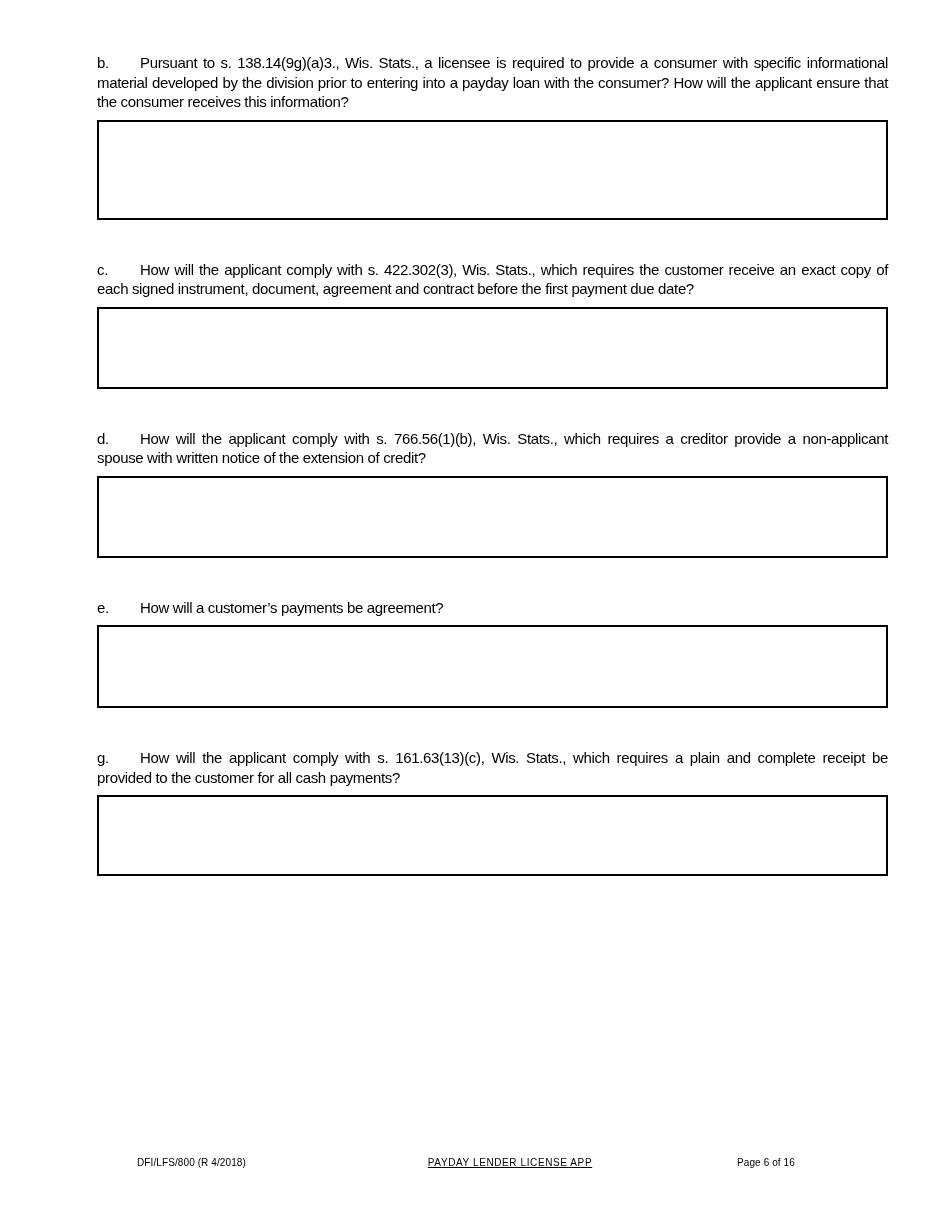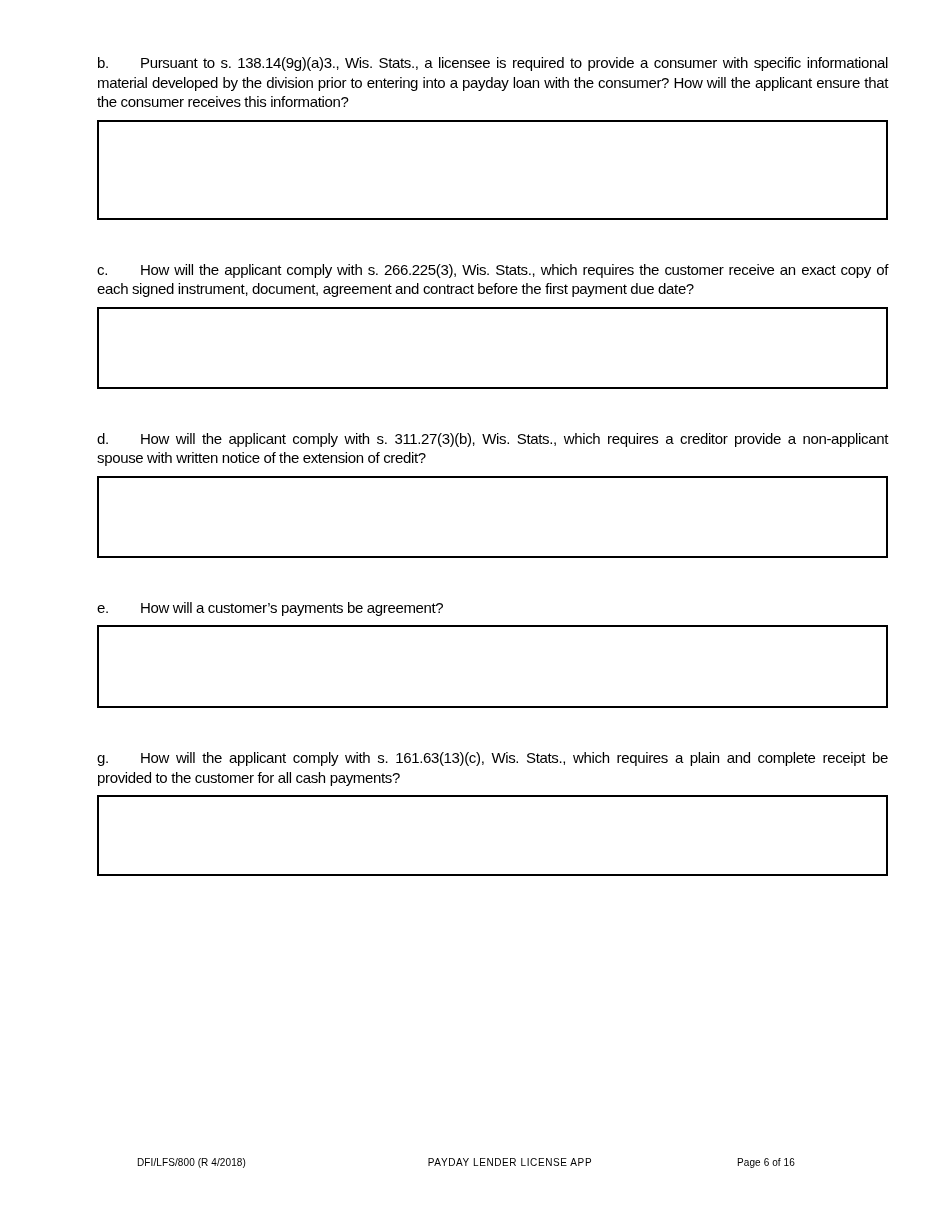--- a/index.html
+++ b/index.html
@@ -45,41 +45,41 @@
   .footer {
     position: absolute;
     top: 1157px;
     left: 0;
     width: 100%;
     height: 18px;
     font-size: 10px;
     letter-spacing: 0.1px;
   }
   .footer-left   { position: absolute; left: 137px; top: 0; }
-  .footer-center { position: absolute; left: 510px; top: 0; transform: translateX(-50%); letter-spacing: 0.6px; white-space: nowrap; }
+  .footer-center { position: absolute; left: 510px; top: 0; transform: translateX(-50%); letter-spacing: 0.6px; white-space: nowrap; text-decoration: underline; }
   .footer-right  { position: absolute; left: 737px; top: 0; text-align: right; }
 </style>
 </head>
 <body>
 
 <div class="page">
   <div class="content">
 
     <div>
       <p class="q-text"><span class="q-letter">b.</span><span>Pursuant to s. 138.14(9g)(a)3., Wis. Stats., a licensee is required to provide a consumer with specific informational material developed by the division prior to entering into a payday loan with the consumer?  How will the applicant ensure that the consumer receives this information?</span></p>
       <div class="answer-box h100"></div>
     </div>
 
     <div>
-      <p class="q-text"><span class="q-letter">c.</span><span>How will the applicant comply with s. 266.225(3), Wis. Stats., which requires the customer receive an exact copy of each signed instrument, document, agreement and contract before the first payment due date?</span></p>
+      <p class="q-text"><span class="q-letter">c.</span><span>How will the applicant comply with s. 422.302(3), Wis. Stats., which requires the customer receive an exact copy of each signed instrument, document, agreement and contract before the first payment due date?</span></p>
       <div class="answer-box h82"></div>
     </div>
 
     <div>
-      <p class="q-text"><span class="q-letter">d.</span><span>How will the applicant comply with s. 311.27(3)(b), Wis. Stats., which requires a creditor provide a non-applicant spouse with written notice of the extension of credit?</span></p>
+      <p class="q-text"><span class="q-letter">d.</span><span>How will the applicant comply with s. 766.56(1)(b), Wis. Stats., which requires a creditor provide a non-applicant spouse with written notice of the extension of credit?</span></p>
       <div class="answer-box h82"></div>
     </div>
 
     <div>
       <p class="q-text"><span class="q-letter">e.</span><span>How will a customer’s payments be agreement?</span></p>
       <div class="answer-box h83"></div>
     </div>
 
 
     <div>

